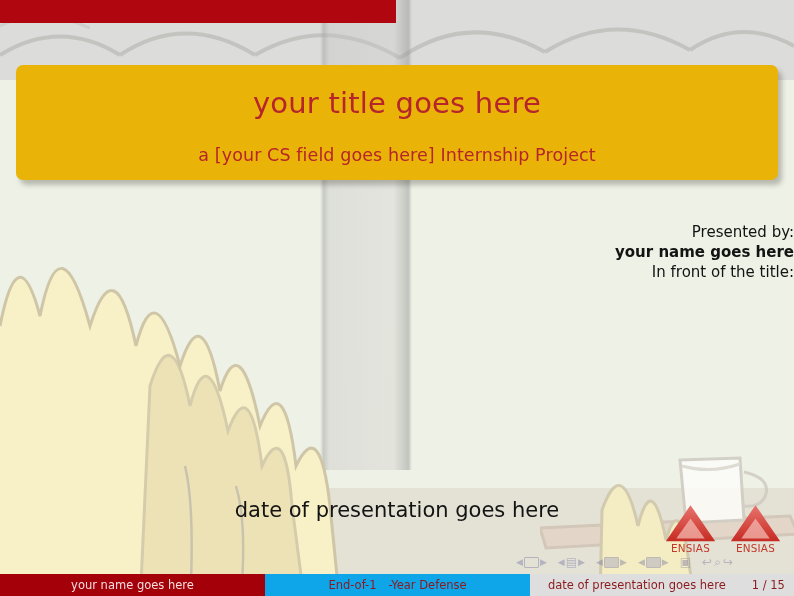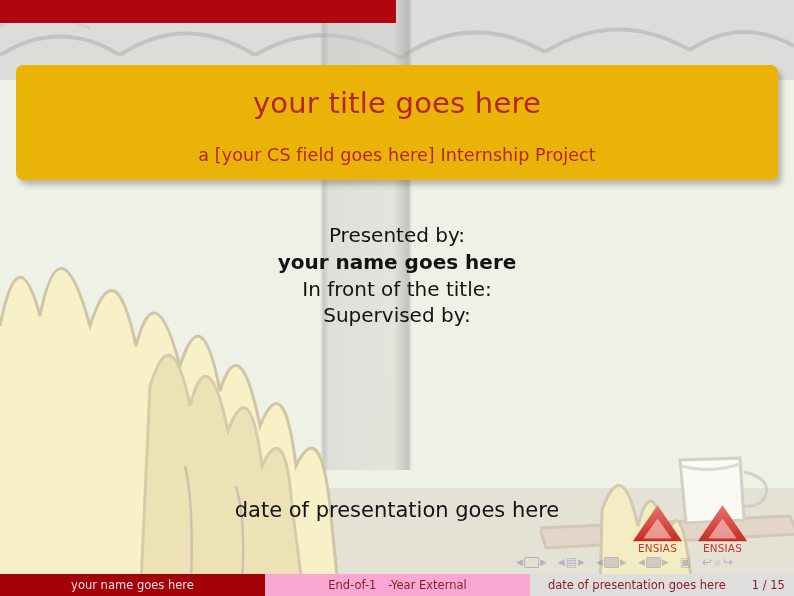--- a/index.html
+++ b/index.html
@@ -115,36 +115,36 @@
   
   .body-block {
     position: absolute;
     left: 0;
     top: 222px;
     width: 794px;
     text-align: center;
     color: #131313;
     line-height: 1.34;
   }
-  .line { font-size: 20px; white-space: nowrap; }
+  .line { font-size: 15px; white-space: nowrap; text-align: right; }
   .line b { font-weight: 700; }
   .date-line {
     position: absolute;
     left: 0;
     top: 498px;
     width: 794px;
     text-align: center;
     color: #131313;
     font-size: 21px;
   }
 
   
   .logos {
     position: absolute;
-    left: 630px;
+    left: 663px;
     top: 498px;
     width: 120px;
     height: 58px;
     display: flex;
     gap: 10px;
   }
   .logo { width: 58px; height: 58px; }
 
   
   .navsyms {
@@ -186,21 +186,21 @@
     justify-content: center;
     height: 100%;
   }
   .foot-author {
     width: 265px;
     background: #a30009;
     color: #f4dede;
   }
   .foot-title {
     width: 265px;
-    background: #f9a8d4;
+    background: #0ea5e9;
     color: #8b1a1f;
   }
   .foot-date {
     width: 264px;
     background: #dedede;
     color: #8b1a1f;
     justify-content: flex-start;
     padding-left: 18px;
     box-sizing: border-box;
     gap: 26px;
@@ -267,21 +267,20 @@
     <div class="title-main">your title goes here</div>
     <div class="title-sub">a [your CS field goes here] Internship Project</div>
   </div>
 
   <div class="body-block">
     <div class="line">Presented by:</div>
     <div class="line">
       <b>your name goes here</b>
     </div>
     <div class="line">In front of the title:</div>
-    <div class="line">Supervised by:</div>
   </div>
 
   <div class="date-line">date of presentation goes here</div>
 
   <div class="logos">
     <svg class="logo" viewBox="0 0 58 58">
       <defs>
         <linearGradient id="g1" x1="0" y1="0" x2="0" y2="1">
           <stop offset="0%" stop-color="#e8746e"></stop>
           <stop offset="100%" stop-color="#c62b22"></stop>
@@ -334,21 +333,21 @@
     <span class="nav-icon">↩</span>
     <span class="nav-icon">⌕</span>
     <span class="nav-icon">↪</span>
   </div>
 
   <div class="footer">
     <div class="foot-cell foot-author">your name goes here</div>
     <div class="foot-cell foot-title">
         <span>End-of-1</span>
         <sup>st</sup>
-        <span>-Year External</span>
+        <span>-Year Defense</span>
       </div>
     <div class="foot-cell foot-date">
       <span>date of presentation goes here</span>
       <span>1 / 15</span>
     </div>
   </div>
 
 </div>
 
 </body></html>

